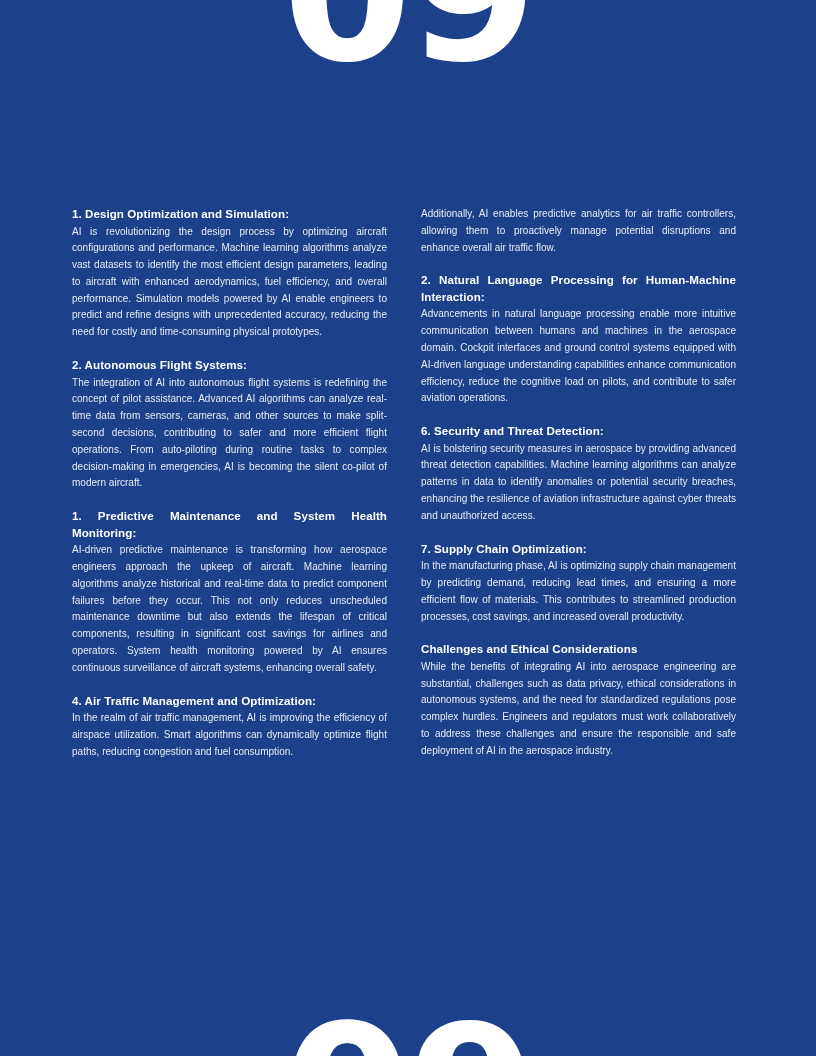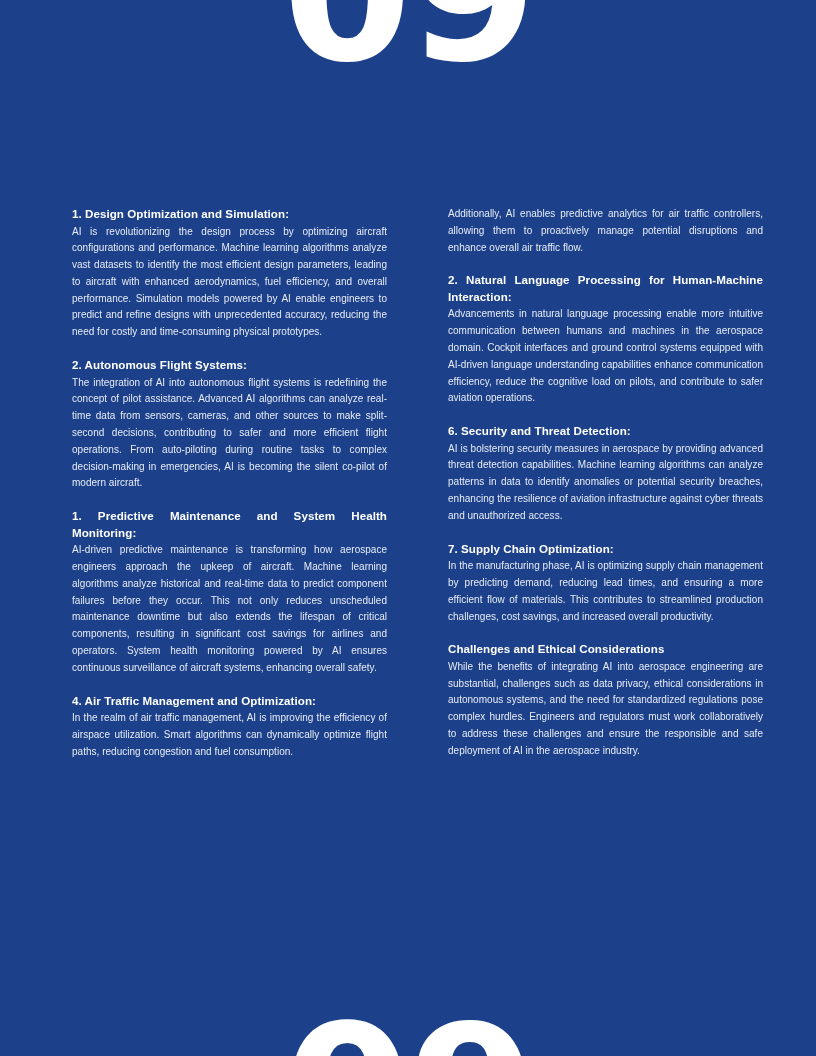--- a/index.html
+++ b/index.html
@@ -45,21 +45,21 @@
     top: 1000px;
   }
 
   
   .columns {
     position: absolute;
     top: 206px;
     left: 72px;
     width: 672px;
     display: flex;
-    gap: 61px;
+    gap: 34px;
   }
   .column {
     width: 315px;
     flex: 0 0 315px;
   }
 
   .block {
     margin: 0 0 16px 0;
   }
   .block:last-child {
@@ -141,21 +141,21 @@
         <p class="block-body">Advancements in natural language processing enable more intuitive communication between humans and machines in the aerospace domain. Cockpit interfaces and ground control systems equipped with AI-driven language understanding capabilities enhance communication efficiency, reduce the cognitive load on pilots, and contribute to safer aviation operations.</p>
       </section>
 
       <section class="block">
         <h2 class="block-heading">6. Security and Threat Detection:</h2>
         <p class="block-body">AI is bolstering security measures in aerospace by providing advanced threat detection capabilities. Machine learning algorithms can analyze patterns in data to identify anomalies or potential security breaches, enhancing the resilience of aviation infrastructure against cyber threats and unauthorized access.</p>
       </section>
 
       <section class="block">
         <h2 class="block-heading">7. Supply Chain Optimization:</h2>
-        <p class="block-body">In the manufacturing phase, AI is optimizing supply chain management by predicting demand, reducing lead times, and ensuring a more efficient flow of materials. This contributes to streamlined production challenges, cost savings, and increased overall productivity.</p>
+        <p class="block-body">In the manufacturing phase, AI is optimizing supply chain management by predicting demand, reducing lead times, and ensuring a more efficient flow of materials. This contributes to streamlined production processes, cost savings, and increased overall productivity.</p>
       </section>
 
       <section class="block">
         <h2 class="block-heading">Challenges and Ethical Considerations</h2>
         <p class="block-body">While the benefits of integrating AI into aerospace engineering are substantial, challenges such as data privacy, ethical considerations in autonomous systems, and the need for standardized regulations pose complex hurdles. Engineers and regulators must work collaboratively to address these challenges and ensure the responsible and safe deployment of AI in the aerospace industry.</p>
       </section>
 
     </div>
 
   </div>

